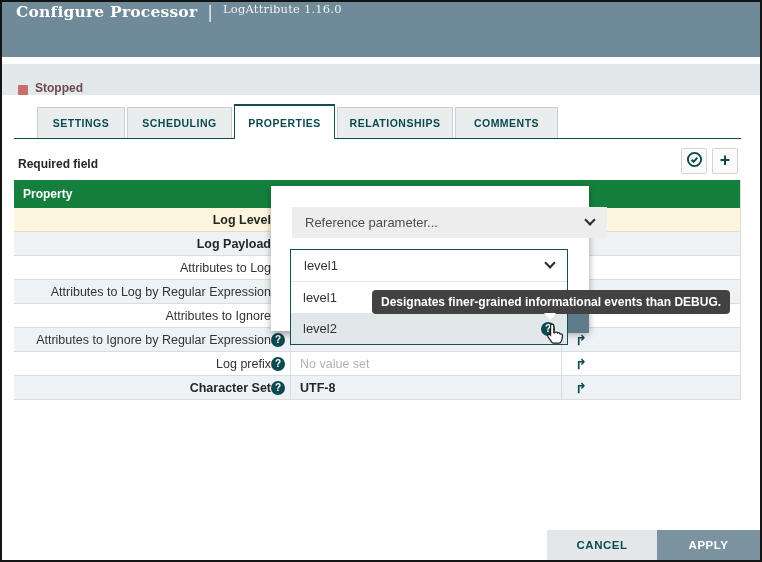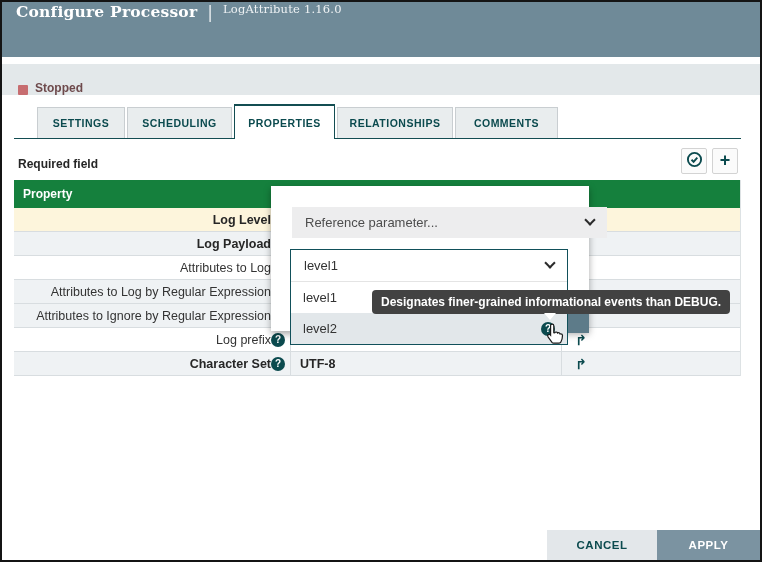--- a/index.html
+++ b/index.html
@@ -234,20 +234,30 @@
     <div class="cell-prop">
       <span class="prop-name">Attributes to Log by Regular Expression</span>
       <span class="help-icon">?</span>
     </div>
     <div class="cell-val"></div>
     <div class="cell-extra">
       
     </div>
   </div>
 
+  <div class="prow">
+    <div class="cell-prop">
+      <span class="prop-name">Attributes to Ignore</span>
+      <span class="help-icon">?</span>
+    </div>
+    <div class="cell-val"></div>
+    <div class="cell-extra">
+      
+    </div>
+  </div>
 
   <div class="prow striped">
     <div class="cell-prop">
       <span class="prop-name">Attributes to Ignore by Regular Expression</span>
       <span class="help-icon">?</span>
     </div>
     <div class="cell-val muted">No value set</div>
     <div class="cell-extra">
       <span class="goto-arrow">↱</span>
     </div>

